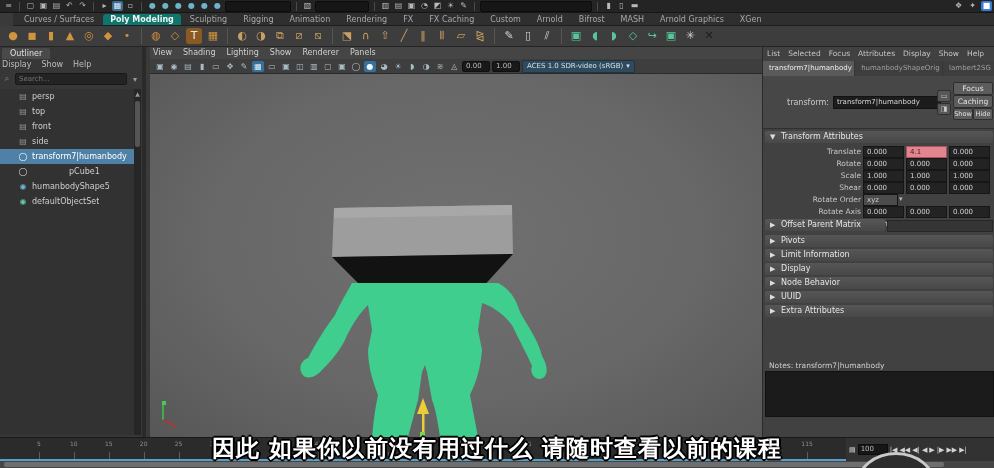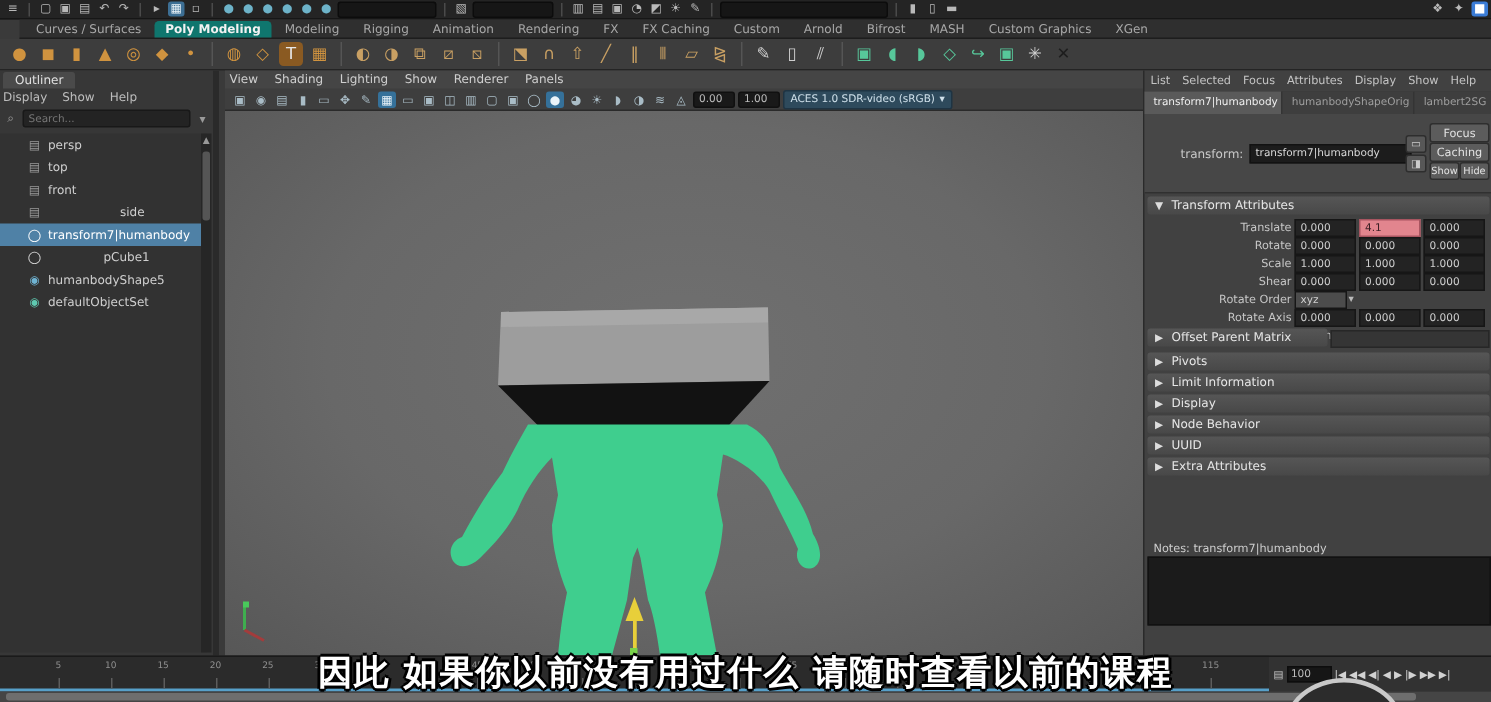--- a/index.html
+++ b/index.html
@@ -150,31 +150,31 @@
 
   <div id="corner-icons" class="abs">
       <div class="sicon">❖</div>
       <div class="sicon">✦</div>
       <div class="sicon" style="background: rgb(58, 123, 213); color: rgb(255, 255, 255);">■</div>
     </div>
 
   <div id="shelf-tabs" class="abs">
       <div class="shelf-tab">Curves / Surfaces</div>
       <div class="shelf-tab active">Poly Modeling</div>
-      <div class="shelf-tab">Modeling</div>
+      <div class="shelf-tab">Sculpting</div>
       <div class="shelf-tab">Rigging</div>
       <div class="shelf-tab">Animation</div>
       <div class="shelf-tab">Rendering</div>
       <div class="shelf-tab">FX</div>
       <div class="shelf-tab">FX Caching</div>
       <div class="shelf-tab">Custom</div>
       <div class="shelf-tab">Arnold</div>
       <div class="shelf-tab">Bifrost</div>
       <div class="shelf-tab">MASH</div>
-      <div class="shelf-tab">Custom Graphics</div>
+      <div class="shelf-tab">Arnold Graphics</div>
       <div class="shelf-tab">XGen</div>
     </div>
 
   <div id="shelf-icons" class="abs">
       <div class="shicon" style="color: rgb(208, 147, 63);">●</div>
       <div class="shicon" style="color: rgb(208, 147, 63);">◼</div>
       <div class="shicon" style="color: rgb(208, 147, 63);">▮</div>
       <div class="shicon" style="color: rgb(208, 147, 63);">▲</div>
       <div class="shicon" style="color: rgb(208, 147, 63);">◎</div>
       <div class="shicon" style="color: rgb(208, 147, 63);">◆</div>
@@ -234,21 +234,21 @@
         <div class="out-row">
           <div class="out-ic" style="color: rgb(154, 154, 154);">▤</div>
           <div style="white-space: nowrap; overflow: hidden;">top</div>
         </div>
         <div class="out-row">
           <div class="out-ic" style="color: rgb(154, 154, 154);">▤</div>
           <div style="white-space: nowrap; overflow: hidden;">front</div>
         </div>
         <div class="out-row">
           <div class="out-ic" style="color: rgb(154, 154, 154);">▤</div>
-          <div style="white-space: nowrap; overflow: hidden; margin-left: 48px;">side</div>
+          <div style="white-space: nowrap; overflow: hidden;">side</div>
         </div>
         <div class="out-row selected">
           <div class="out-ic" style="color: rgb(255, 255, 255);">◯</div>
           <div style="white-space: nowrap; overflow: hidden;">transform7|humanbody</div>
         </div>
         <div class="out-row">
           <div class="out-ic" style="color: rgb(217, 217, 217);">◯</div>
           <div style="white-space: nowrap; overflow: hidden; padding-left: 37px;">pCube1</div>
         </div>
         <div class="out-row">

